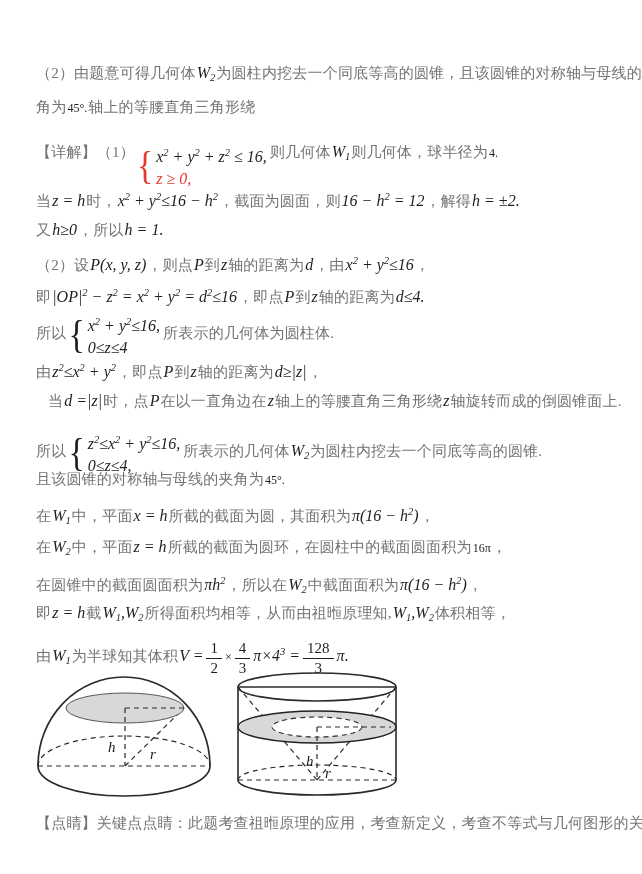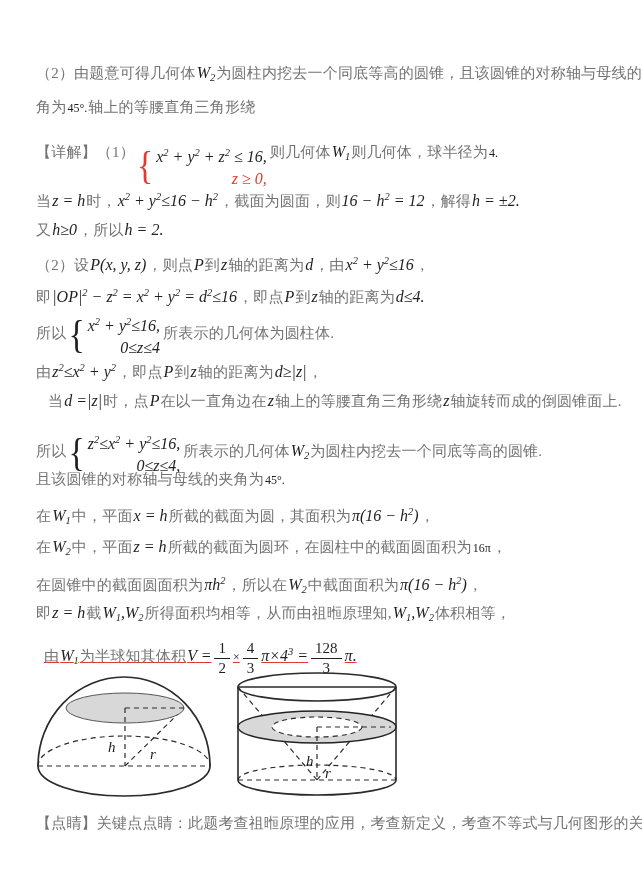--- a/index.html
+++ b/index.html
@@ -22,21 +22,21 @@
     display:inline-flex;flex-direction:column;align-items:center;vertical-align:middle;
     line-height:1.1;color:#1f1f1f;font-size:15px;font-style:normal;margin:0 2px;
   }
   .frac .num{padding:0 4px 1px;border-bottom:1.3px solid #1f1f1f;}
   .frac .den{padding-top:1px;}
   .sys{display:inline-flex;align-items:center;vertical-align:middle;position:relative;margin:0 2px;}
   .sys .brace{
     font-size:34px;line-height:1;color:#1f1f1f;font-style:normal;
     transform:scaleY(1.15);margin-right:2px;font-family:"Liberation Serif",serif;
   }
-  .sys .rows{display:inline-flex;flex-direction:column;align-items:flex-end;row-gap:2px;line-height:19px;}
+  .sys .rows{display:inline-flex;flex-direction:column;align-items:flex-start;row-gap:2px;line-height:19px;}
   .sys .row{white-space:nowrap;}
   svg text{font-family:"Liberation Serif","DejaVu Serif",serif;font-style:italic;font-size:15px;fill:#1a1a1a;}
 </style>
 </head>
 <body>
 
 <div id="doc">
 
   <svg style="position:absolute;left:0;top:660px;" width="642" height="160" viewBox="0 660 642 160">
 
@@ -75,21 +75,21 @@
 <div class="tl" style="top: 62px; left: 36px;"><span class="cn">（2）由题意可得几何体</span><span class="mi">W<span class="sb">2</span></span><span class="cn">为圆柱内挖去一个同底等高的圆锥，且该圆锥的对称轴与母线的夹</span></div>
     <div class="tl" style="top: 96px; left: 36px;"><span class="cn">角为</span><span class="mn">45°.</span><span class="cn">轴上的等腰直角三角形绕</span></div>
     <div class="tl" style="top: 131px; left: 36px;"><span class="cn">【详解】（1）</span><span class="sys" style="top: 12px;">
         <span class="brace red">{</span>
         <span class="rows">
           <span class="row"><span class="mi">x<span class="sp">2</span> + y<span class="sp">2</span> + z<span class="sp">2</span> ≤ 16,</span></span>
           <span class="row"><span class="mi red">z ≥ 0,</span></span>
         </span>
       </span><span class="cn">则几何体</span><span class="mi">W<span class="sb">1</span></span><span class="cn">则几何体，球半径为</span><span class="mn">4.</span></div>
     <div class="tl" style="top: 186px; left: 36px;"><span class="cn">当</span><span class="mi">z = h</span><span class="cn">时，</span><span class="mi">x<span class="sp">2</span> + y<span class="sp">2</span>≤16 − h<span class="sp">2</span></span><span class="cn">，截面为圆面，则</span><span class="mi">16 − h<span class="sp">2</span> = 12</span><span class="cn">，解得</span><span class="mi">h = ±2.</span></div>
-    <div class="tl" style="top: 219px; left: 36px;"><span class="cn">又</span><span class="mi">h≥0</span><span class="cn">，所以</span><span class="mi">h = 2.</span></div>
+    <div class="tl" style="top: 219px; left: 36px;"><span class="cn">又</span><span class="mi">h≥0</span><span class="cn">，所以</span><span class="mi">h = 1.</span></div>
     <div class="tl" style="top: 250px; left: 36px;"><span class="cn">（2）设</span><span class="mi">P(x, y, z)</span><span class="cn">，则点</span><span class="mi">P</span><span class="cn">到</span><span class="mi">z</span><span class="cn">轴的距离为</span><span class="mi">d</span><span class="cn">，由</span><span class="mi">x<span class="sp">2</span> + y<span class="sp">2</span>≤16</span><span class="cn">，</span></div>
     <div class="tl" style="top: 282px; left: 36px;"><span class="cn">即</span><span class="mi">|OP|<span class="sp">2</span> − z<span class="sp">2</span> = x<span class="sp">2</span> + y<span class="sp">2</span> = d<span class="sp">2</span>≤16</span><span class="cn">，即点</span><span class="mi">P</span><span class="cn">到</span><span class="mi">z</span><span class="cn">轴的距离为</span><span class="mi">d≤4.</span></div>
     <div class="tl" style="top: 312px; left: 36px;"><span class="cn">所以</span><span class="sys">
         <span class="brace">{</span>
         <span class="rows">
           <span class="row"><span class="mi">x<span class="sp">2</span> + y<span class="sp">2</span>≤16,</span></span>
           <span class="row"><span class="mi">0≤z≤4</span></span>
         </span>
       </span><span class="cn">所表示的几何体为圆柱体.</span></div>
     <div class="tl" style="top: 357px; left: 36px;"><span class="cn">由</span><span class="mi">z<span class="sp">2</span>≤x<span class="sp">2</span> + y<span class="sp">2</span></span><span class="cn">，即点</span><span class="mi">P</span><span class="cn">到</span><span class="mi">z</span><span class="cn">轴的距离为</span><span class="mi">d≥|z|</span><span class="cn">，</span></div>
@@ -99,21 +99,21 @@
         <span class="rows">
           <span class="row"><span class="mi">z<span class="sp">2</span>≤x<span class="sp">2</span> + y<span class="sp">2</span>≤16,</span></span>
           <span class="row"><span class="mi">0≤z≤4,</span></span>
         </span>
       </span><span class="cn">所表示的几何体</span><span class="mi">W<span class="sb">2</span></span><span class="cn">为圆柱内挖去一个同底等高的圆锥.</span></div>
     <div class="tl" style="top: 468px; left: 36px;"><span class="cn">且该圆锥的对称轴与母线的夹角为</span><span class="mn">45°.</span></div>
     <div class="tl" style="top: 501px; left: 36px;"><span class="cn">在</span><span class="mi">W<span class="sb">1</span></span><span class="cn">中，平面</span><span class="mi">x = h</span><span class="cn">所截的截面为圆，其面积为</span><span class="mi">π(16 − h<span class="sp">2</span>)</span><span class="cn">，</span></div>
     <div class="tl" style="top: 536px; left: 36px;"><span class="cn">在</span><span class="mi">W<span class="sb">2</span></span><span class="cn">中，平面</span><span class="mi">z = h</span><span class="cn">所截的截面为圆环，在圆柱中的截面圆面积为</span><span class="mn">16π</span><span class="cn">，</span></div>
     <div class="tl" style="top: 570px; left: 36px;"><span class="cn">在圆锥中的截面圆面积为</span><span class="mi">πh<span class="sp">2</span></span><span class="cn">，所以在</span><span class="mi">W<span class="sb">2</span></span><span class="cn">中截面面积为</span><span class="mi">π(16 − h<span class="sp">2</span>)</span><span class="cn">，</span></div>
     <div class="tl" style="top: 602px; left: 36px;"><span class="cn">即</span><span class="mi">z = h</span><span class="cn">截</span><span class="mi">W<span class="sb">1</span>,W<span class="sb">2</span></span><span class="cn">所得面积均相等，从而由祖暅原理知,</span><span class="mi">W<span class="sb">1</span>,W<span class="sb">2</span></span><span class="cn">体积相等，</span></div>
-    <div class="tl" style="top: 640px; left: 44px; text-decoration: underline;"><span class="cn">由</span><span class="mi">W<span class="sb">1</span></span><span class="cn">为半球知其体积</span><span class="mi">V =</span><span class="frac">
+    <div class="tl" style="top: 640px; left: 36px;"><span class="cn">由</span><span class="mi">W<span class="sb">1</span></span><span class="cn">为半球知其体积</span><span class="mi">V =</span><span class="frac">
         <span class="num">1</span>
         <span class="den">2</span>
       </span><span class="mn">×</span><span class="frac">
         <span class="num">4</span>
         <span class="den">3</span>
       </span><span class="mi">π×4<span class="sp">3</span> =</span><span class="frac">
         <span class="num">128</span>
         <span class="den">3</span>
       </span><span class="mi">π.</span></div>
     <div class="tl" style="top: 812px; left: 36px;"><span class="cn">【点睛】关键点点睛：此题考查祖暅原理的应用，考查新定义，考查不等式与几何图形的关</span></div>

